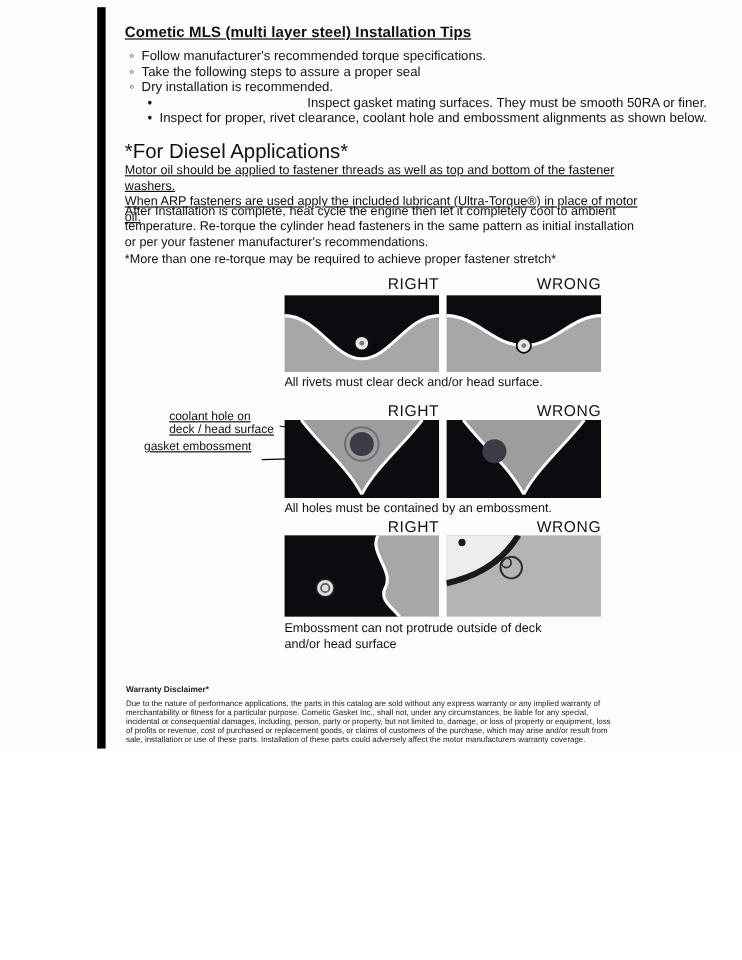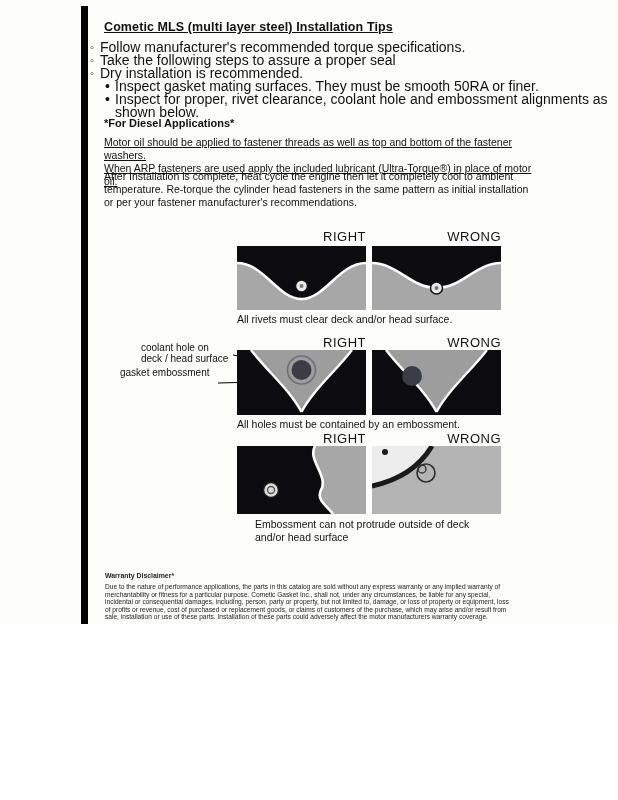--- a/index.html
+++ b/index.html
@@ -3,35 +3,35 @@
 <meta charset="utf-8">
 <style>
   * { margin:0; padding:0; box-sizing:border-box; }
   html,body { background:#ffffff; }
   .page {
     position:relative; width:618px; height:624px; background:#fdfdfc;
     font-family:"Liberation Sans", sans-serif; color:#111; overflow:hidden;
   }
   .left-bar { position:absolute; left:81px; top:6px; width:7px; height:787px; background:#000; }
   .title { position:absolute; left:104px; top:20px; font-size:12.5px; font-weight:700; text-decoration:underline; letter-spacing:0.1px; }
-  .tips { position:absolute; left:90px; top:41px; font-size:14px; line-height:13px; }
+  .tips { position:absolute; left:108px; top:41px; font-size:11px; line-height:13px; }
   .tip { position:relative; padding-left:10px; }
   .tip::before { content:"◦"; position:absolute; left:0; top:0; font-size:11px; }
-  .subtips { margin-left:15px; }
+  .subtips { margin-left:15px;text-align:right; }
   .subtip { position:relative; padding-left:10px; }
   .subtip::before { content:"•"; position:absolute; left:0; top:0; }
-  .diesel-heading { position:absolute; left:104px; top:117px; font-size:11px; font-weight:700; }
+  .diesel-heading { position:absolute; left:104px; top:117px; font-size:17px; font-weight:400; }
   .para { position:absolute; left:104px; width:440px; font-size:10.5px; line-height:13px; white-space:pre-line; }
   .p1 { top:136px;text-decoration:underline; }
   .p2 { top:170px; }
   .p3 { top:210px; }
   .diag-head { position:absolute; width:129px; text-align:right; font-size:13px; letter-spacing:0.5px; }
   .panel { position:absolute; display:block; }
   .caption { position:absolute; left:237px; font-size:10.5px; line-height:13px; white-space:pre-line; }
-  .ptr-label { position:absolute; font-size:10px; line-height:11px; white-space:pre-line; }
+  .ptr-label { position:absolute; font-size:10px; line-height:11px; white-space:pre-line;text-decoration:underline; }
   .leader { position:absolute; }
   .disclaimer { position:absolute; left:105px; top:572px; width:408px; font-size:6.6px; line-height:7.4px; color:#222; }
   .disclaimer h3 { font-size:6.9px; font-weight:700; margin-bottom:4px; }
   .disclaimer p { margin-bottom:4px; white-space:pre-line; }
   .footer-code { position:absolute; left:388px; top:760px; font-family:"Liberation Serif", serif; font-size:13.5px; color:#1d4ed8; }
 </style>
 </head>
 <body>
 
 <div class="page">
@@ -49,20 +49,21 @@
       <div class="subtip">Inspect for proper, rivet clearance, coolant hole and embossment alignments as shown below.</div>
     </div>
   </div>
 
   <h2 class="diesel-heading">*For Diesel Applications*</h2>
   <p class="para p1">Motor oil should be applied to fastener threads as well as top and bottom of the fastener washers.
 When ARP fasteners are used apply the included lubricant (Ultra-Torque®) in place of motor oil.</p>
   <p class="para p2">After Installation is complete, heat cycle the engine then let it completely cool to ambient
 temperature. Re-torque the cylinder head fasteners in the same pattern as initial installation
 or per your fastener manufacturer's recommendations.</p>
+  <p class="para p3">*More than one re-torque may be required to achieve proper fastener stretch*</p>
 
   <div class="diag-head" style="left:237px;top:229px;">RIGHT</div>
   <div class="diag-head" style="left:372px;top:229px;">WRONG</div>
 
   <svg class="panel" style="left:237px;top:246px;" width="129" height="64" viewBox="0 0 129 64">
     <rect width="129" height="64" fill="#a7a7a7"></rect>
     <path d="M0,0 H129 V17 C102,17 88,53 64.5,53 C41,53 27,17 0,17 Z" fill="#0b0b10"></path>
     <path d="M0,17 C27,17 41,53 64.5,53 C88,53 102,17 129,17" fill="none" stroke="#ffffff" stroke-width="2.6"></path>
     <circle cx="64.5" cy="40" r="6" fill="#e8e8e8" stroke="#111" stroke-width="1.5"></circle>
     <circle cx="64.5" cy="40" r="2" fill="#777"></circle>
@@ -120,21 +121,21 @@
 
   <svg class="panel" style="left:372px;top:446px;" width="129" height="68" viewBox="0 0 129 68">
     <rect width="129" height="68" fill="#b4b4b4"></rect>
     <path d="M0,0 H60 C48,20 28,34 0,40 Z" fill="#ededed"></path>
     <path d="M60,0 C48,20 28,34 0,40" fill="none" stroke="#1a1a1a" stroke-width="5"></path>
     <circle cx="54" cy="27" r="9" fill="none" stroke="#2e2e2e" stroke-width="1.6"></circle>
     <circle cx="50" cy="23" r="4" fill="none" stroke="#2e2e2e" stroke-width="1.3"></circle>
     <circle cx="13" cy="6" r="3" fill="#1a1a1a"></circle>
   </svg>
 
-  <div class="caption" style="top:518px;margin-left:18px;">Embossment can not protrude outside of deck
+  <div class="caption" style="top:518px;">Embossment can not protrude outside of deck
 and/or head surface</div>
 
   <div class="disclaimer">
     <h3>Warranty Disclaimer*</h3>
     <p>Due to the nature of performance applications, the parts in this catalog are sold without any express warranty or any implied warranty of merchantability or fitness for a particular purpose.  Cometic Gasket Inc., shall not, under any circumstances, be liable for any special, incidental or consequential damages, including, person, party or property, but not limited to, damage, or loss of property or equipment, loss of profits or revenue, cost of purchased or replacement goods, or claims of customers of the purchase, which may arise and/or result from sale, installation or use of these parts.  Installation of these parts could adversely affect the motor manufacturers warranty coverage.</p>
     <p>VENUE-The agreed upon venue, in the event of dispute whatsoever between the parties, whether instituted by either party, including, but not limited to, contract terms, payment terms, delivery, type, defects, sufficiency of product, shall be the Court of Common Pleas, Lake County, Ohio or the Painesville Municipal Court, Lake County, Ohio, depending on the amount in controversy.
 This agreement shall be governed by and construed under the laws of the State of Ohio.</p>
     <p>All prices and terms are subject to change without notice.</p>
     <p>Terms COD- Secured with a completed dealer/jobber application on File, COD-Company check with a current credit card number on file.  Open accounts may be established by well rated firms.  A credit application is available upon request.  Open accounts are due payable Net 30 days from date of invoice.  No statement will be sent.  If an account becomes 60 or more days past due, it is subject to being placed on credit hold.  No orders will be shipped or new orders accepted until past due balance is paid.  If an account becomes 90 or more days past due, it is subject to being placed for collections.  All costs of collection are the responsibility of the customer, including attorney fees, court costs, and other expenses of litigation.</p>
     <p>Returns- Authorized (RGA) must be obtained in advance on all returns.  A packing slip or invoice number must accompany the merchandise.  No returns after 30 days from invoice date.  All returns are subject to a 25% restocking charge.  All custom designed and custom manufactured gaskets are non-returnable.</p>

